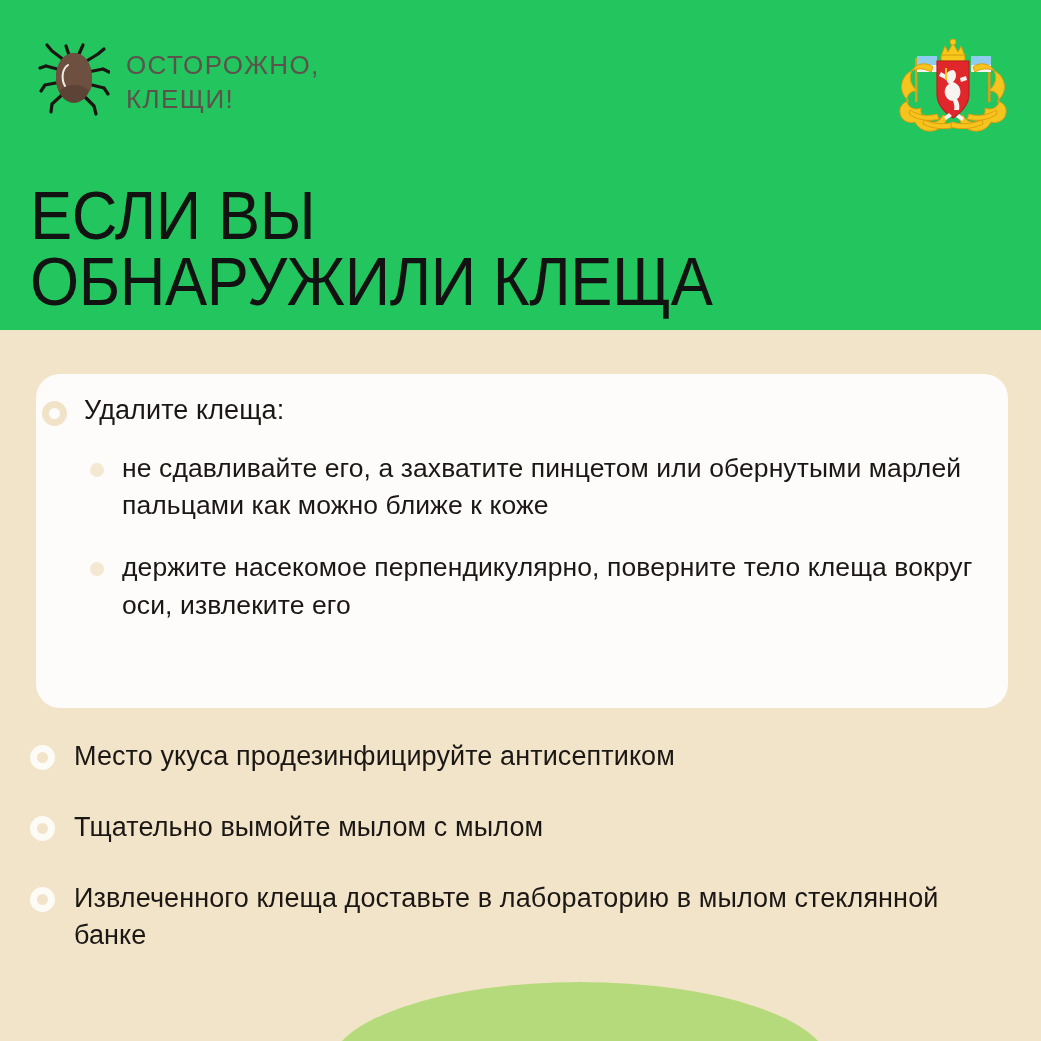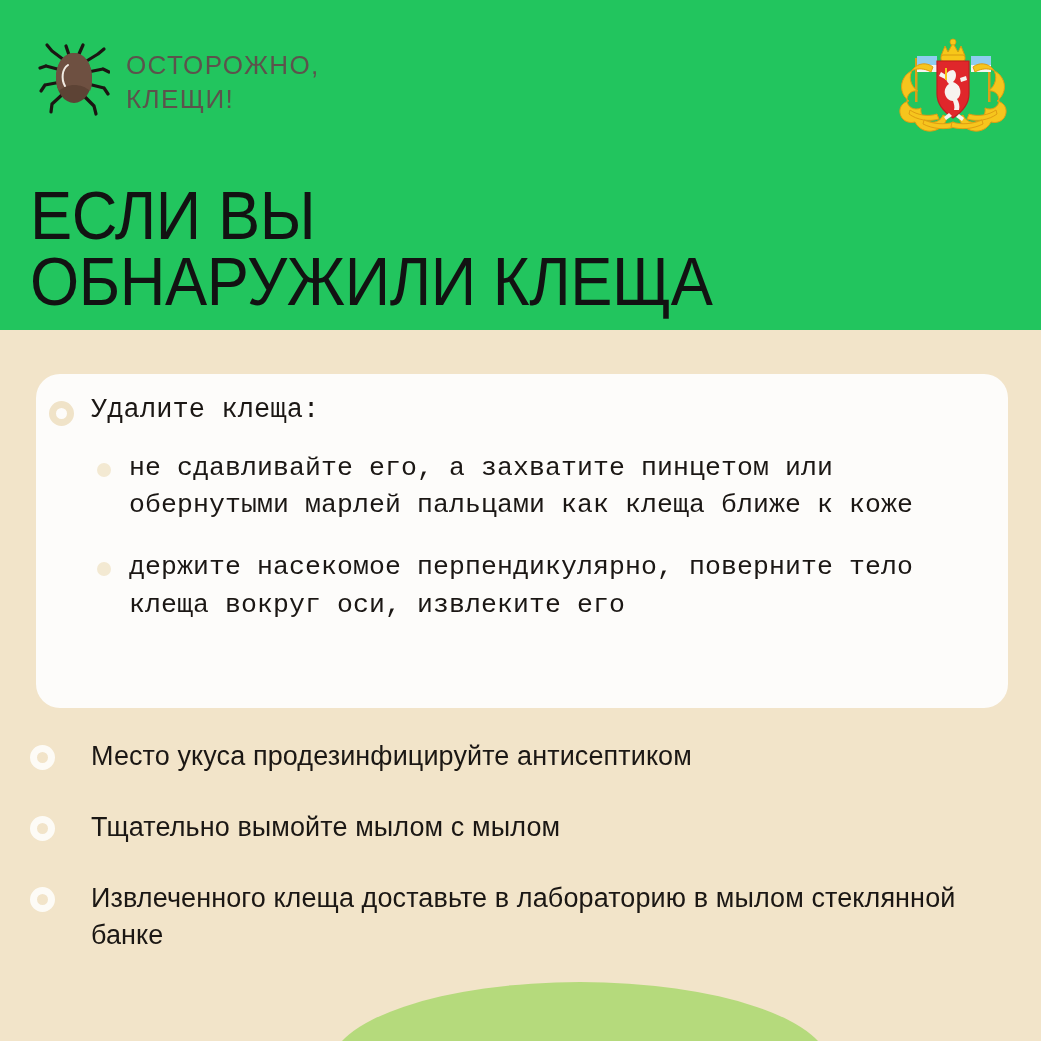--- a/index.html
+++ b/index.html
@@ -88,34 +88,34 @@
     margin-top:13px;
   }
 
   .item { display:flex; align-items:flex-start; }
   .item-text {
     color:#1b1714;
     font-weight:400;
   }
 
   
-  #card-main { position:absolute; left:13px; top:20px; right:24px;font-family:Liberation Mono, monospace; }
+  #card-main { position:absolute; left:6px; top:20px; right:24px; }
   #card-main .item-text { font-size:27px; line-height:1.25; letter-spacing:0.1px; }
   #card-main > .item { gap:17px; }
 
   #sublist { margin-left:48px; margin-top:22px; }
   #sublist .item { gap:18px; margin-bottom:24px; }
   #sublist .item:last-child { margin-bottom:0;justify-content:flex-end; }
   #sublist .item-text { font-size:26.5px; line-height:1.42; letter-spacing:0.1px; }
 
   
   #beige-list {
     position:absolute; left:30px; top:738px; right:40px;
   }
-  #beige-list .item { gap:36px; margin-bottom:33px; }
+  #beige-list .item { gap:19px; margin-bottom:33px; }
   #beige-list .item:last-child { margin-bottom:0; }
   #beige-list .item-text { font-size:27px; line-height:1.4; letter-spacing:0.1px; }
 </style>
 </head>
 <body>
 
 <div id="poster">
 
   <div id="beige-band"></div>
   <div id="green-ellipse"></div>
@@ -192,21 +192,21 @@
     <div id="card-main">
 
       <div class="item">
         <span class="ring"></span>
         <span class="item-text">Удалите клеща:</span>
       </div>
 
       <div id="sublist">
         <div class="item">
           <span class="dot"></span>
-          <span class="item-text">не сдавливайте его, а захватите пинцетом или обернутыми марлей пальцами как клеща ближе к коже</span>
+          <span class="item-text">не сдавливайте его, а захватите пинцетом или обернутыми марлей пальцами как можно ближе к коже</span>
         </div>
         <div class="item">
           <span class="dot"></span>
           <span class="item-text">держите насекомое перпендикулярно, поверните тело клеща вокруг оси, извлеките его</span>
         </div>
       </div>
 
     </div>
   </div>
 

